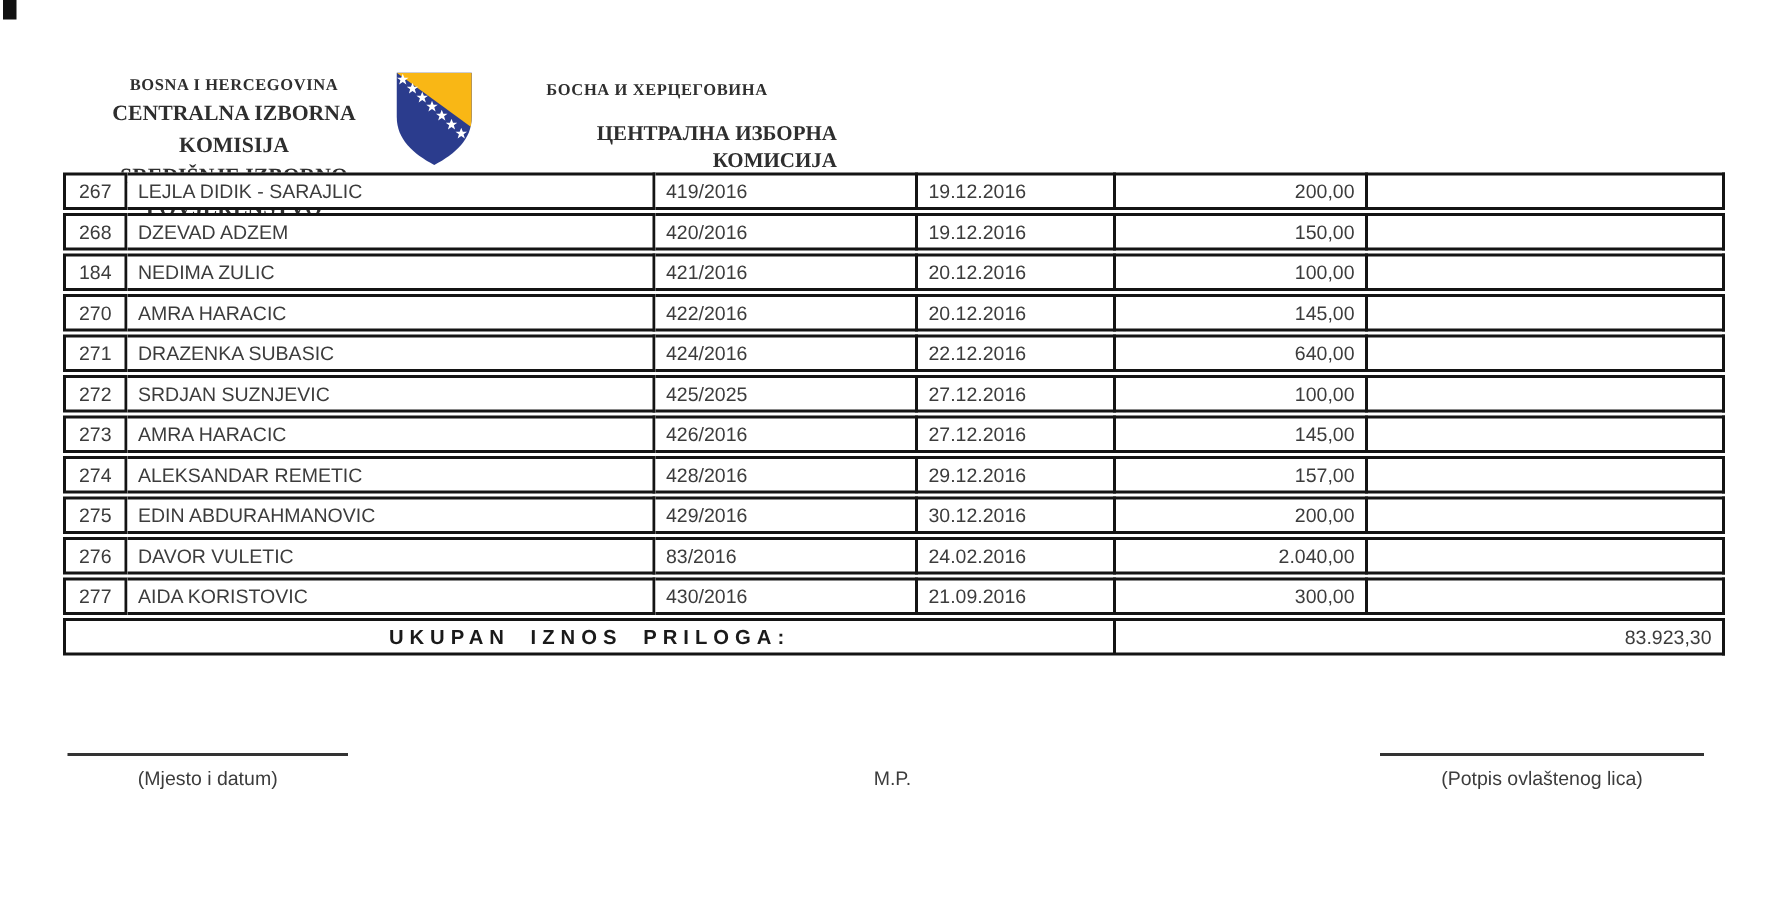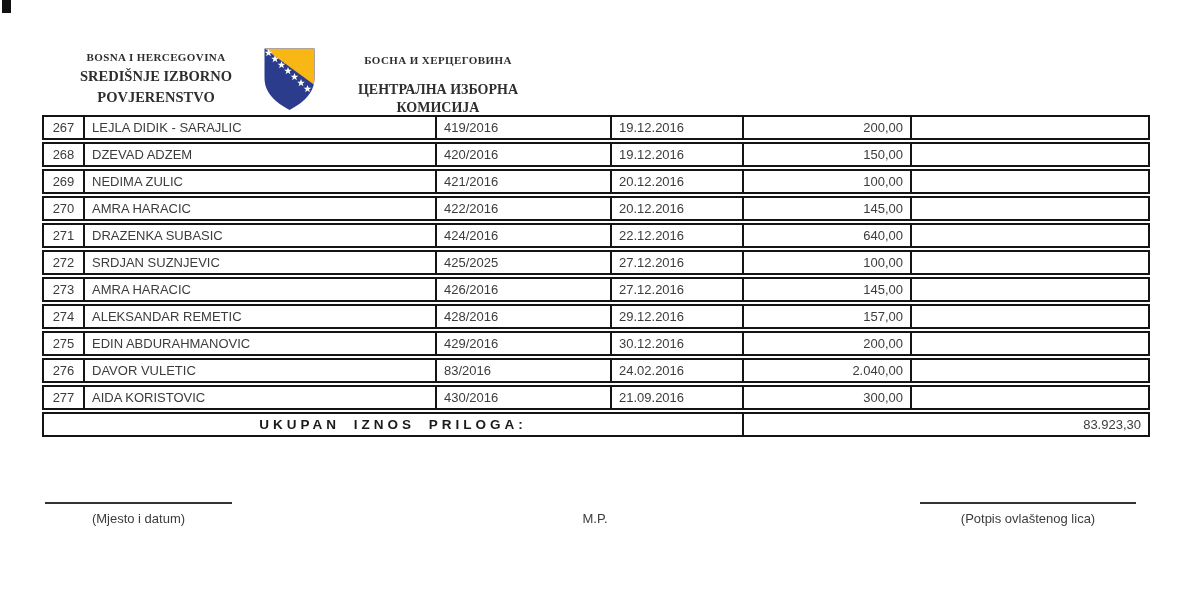--- a/index.html
+++ b/index.html
@@ -17,21 +17,21 @@
   }
   .lh-left .l1 { font-size: 11px; line-height: 18px; letter-spacing: 0.4px; }
   .lh-left .l2 { font-size: 14.5px; line-height: 21px; }
   .lh-left .l3 { font-size: 14.5px; line-height: 21px; }
   .lh-logo { position: absolute; left: 263px; top: 47px; width: 53px; height: 65px; }
   .lh-right {
     position: absolute; left: 318px; top: 52px; width: 240px;
     text-align: center; font-family: "Liberation Serif", serif; font-weight: bold; color: #2e2e2e;
   }
   .lh-right .r1 { font-size: 11px; line-height: 16px; letter-spacing: 0.4px; }
-  .lh-right .r2 { font-size: 14px; line-height: 18px; margin-top: 13px; }
+  .lh-right .r2 { font-size: 14px; line-height: 18px; margin-top: 13px; text-align: right; }
 
   
   .table-wrap { position: absolute; left: 42px; top: 113px; width: 928px; }
   table.donations {
     width: 1108px; table-layout: fixed;
     border-collapse: separate; border-spacing: 0 2.5px;
     font-size: 13px; color: #3c3c3c;
   }
   table.donations td {
     border-top: 2px solid #141414; border-bottom: 2px solid #141414; border-right: 2px solid #141414;
@@ -68,20 +68,21 @@
   .stamp-label { position: absolute; left: 540px; top: 41px; width: 110px; text-align: center; }
 </style>
 </head>
 <body>
 
 <div class="scan-mark"></div>
 
 <div class="letterhead">
   <div class="lh-left">
     <div class="l1">BOSNA I HERCEGOVINA</div>
+    <div class="l2">CENTRALNA IZBORNA KOMISIJA</div>
     <div class="l3">SREDIŠNJE IZBORNO POVJERENSTVO</div>
   </div>
 
   <div class="lh-logo">
     <svg width="53" height="65" viewBox="0 0 53 65" xmlns="http://www.w3.org/2000/svg">
       <defs>
         <polygon id="star" points="0,-3.9 1.05,-1.2 3.85,-1.2 1.55,0.55 2.4,3.3 0,1.6 -2.4,3.3 -1.55,0.55 -3.85,-1.2 -1.05,-1.2" fill="#ffffff"></polygon>
         <clipPath id="shieldClip">
           <path d="M1.5,1.5 H51.5 V31 C51.5,46 40.5,55.5 26.5,63 C12.5,55.5 1.5,46 1.5,31 Z"></path>
         </clipPath>
@@ -127,21 +128,21 @@
         </tr>
         <tr>
           <td class="col-num">268</td>
           <td class="col-name">DZEVAD ADZEM</td>
           <td class="col-ref">420/2016</td>
           <td class="col-date">19.12.2016</td>
           <td class="col-amount">150,00</td>
           <td class="col-note"></td>
         </tr>
         <tr>
-          <td class="col-num">269</td>
+          <td class="col-num">184</td>
           <td class="col-name">NEDIMA ZULIC</td>
           <td class="col-ref">421/2016</td>
           <td class="col-date">20.12.2016</td>
           <td class="col-amount">100,00</td>
           <td class="col-note"></td>
         </tr>
         <tr>
           <td class="col-num">270</td>
           <td class="col-name">AMRA HARACIC</td>
           <td class="col-ref">422/2016</td>

